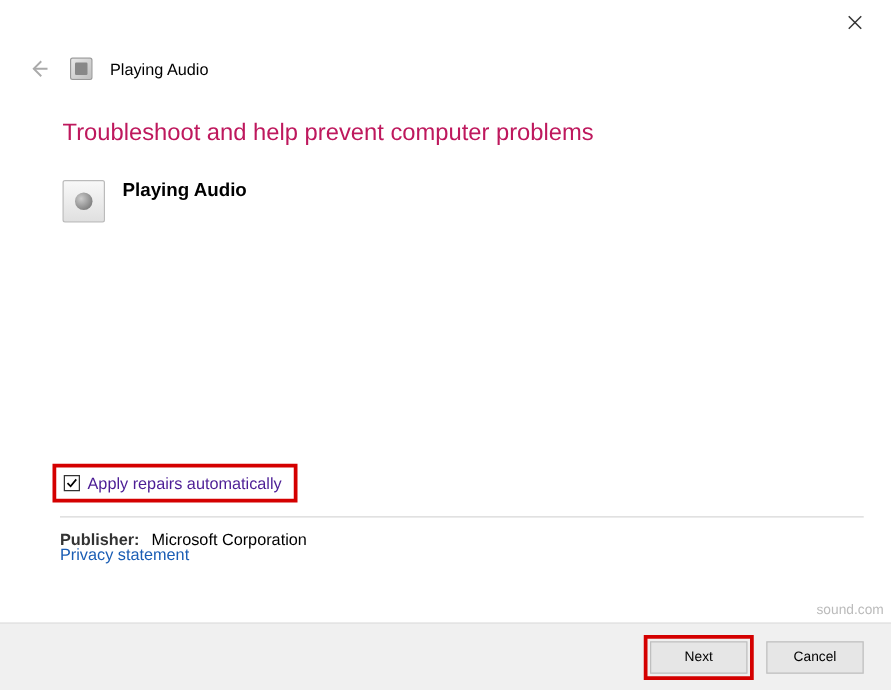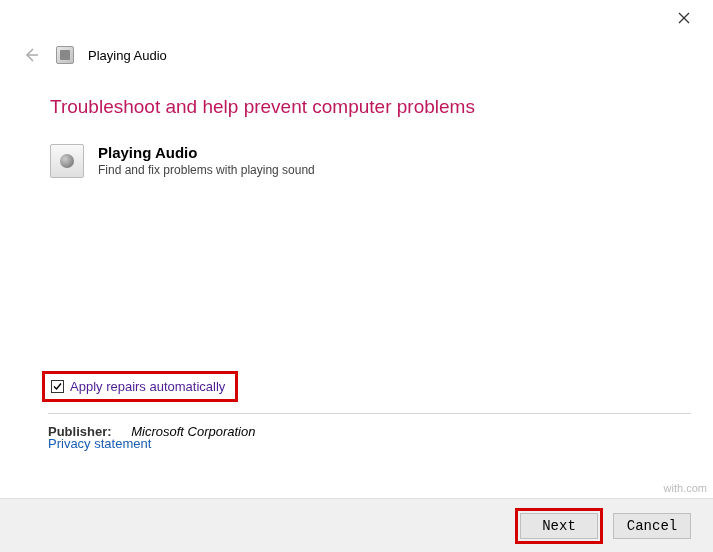--- a/index.html
+++ b/index.html
@@ -137,21 +137,21 @@
       background: #d8d8d8;
     }
     .publisher-row {
       position: absolute;
       left: 48px;
       top: 424px;
       font-size: 13px;
       color: #000;
     }
     .publisher-label { color: #333; font-weight: bold; }
-    .publisher-value { margin-left: 16px; font-style: italic; }
+    .publisher-value { margin-left: 6px; }
     .privacy-link {
       position: absolute;
       left: 48px;
       top: 436px;
       font-size: 13px;
       color: #1a5db4;
       cursor: pointer;
     }
     .footer {
       position: absolute;
@@ -165,27 +165,26 @@
       justify-content: flex-end;
       align-items: center;
       gap: 10px;
       padding-right: 22px;
     }
     .btn {
       min-width: 78px;
       height: 26px;
       background: #e6e6e6;
       border: 1px solid #bfbfbf;
-      font-size: 14px;
+      font-size: 11px;
       color: #000;
       display: flex;
       align-items: center;
       justify-content: center;
       cursor: pointer;
-      font-family: Liberation Mono, monospace;
     }
     .next-highlight {
       border: 3px solid #d40000;
       padding: 2px;
     }
     .watermark {
       position: absolute;
       right: 6px;
       bottom: 58px;
       font-size: 11px;
@@ -214,21 +213,20 @@
   <div class="app-icon"></div>
   <div class="window-title">Playing Audio</div>
 </div>
 
 <div class="content">
   <div class="heading">Troubleshoot and help prevent computer problems</div>
   <div class="audio-row">
     <div class="audio-icon"></div>
     <div>
       <div class="audio-title">Playing Audio</div>
-      <div class="audio-desc">Find and fix problems with playing sound</div>
     </div>
   </div>
 </div>
 
 <div class="checkbox-highlight">
   <div class="checkbox-box">
     <svg width="11" height="11" viewBox="0 0 11 11">
       <path d="M2 5.5 L4.5 8 L9 2.5" fill="none" stroke="#000" stroke-width="1.4"></path>
     </svg>
   </div>
@@ -237,20 +235,20 @@
 
 <div class="divider"></div>
 
 <div class="publisher-row">
   <span class="publisher-label">Publisher:</span>
   <span class="publisher-value">Microsoft Corporation</span>
 </div>
 
 <div class="privacy-link">Privacy statement</div>
 
-<div class="watermark">with.com</div>
+<div class="watermark">sound.com</div>
 
 <div class="footer">
   <div class="next-highlight">
     <div class="btn">Next</div>
   </div>
   <div class="btn">Cancel</div>
 </div>
 
 </body></html>

